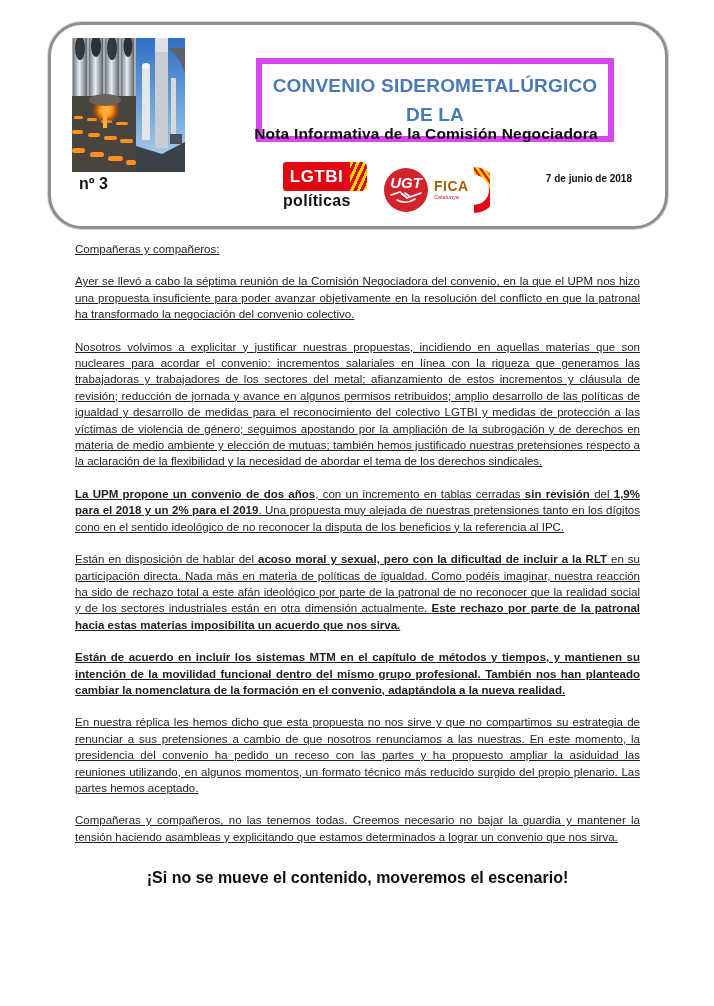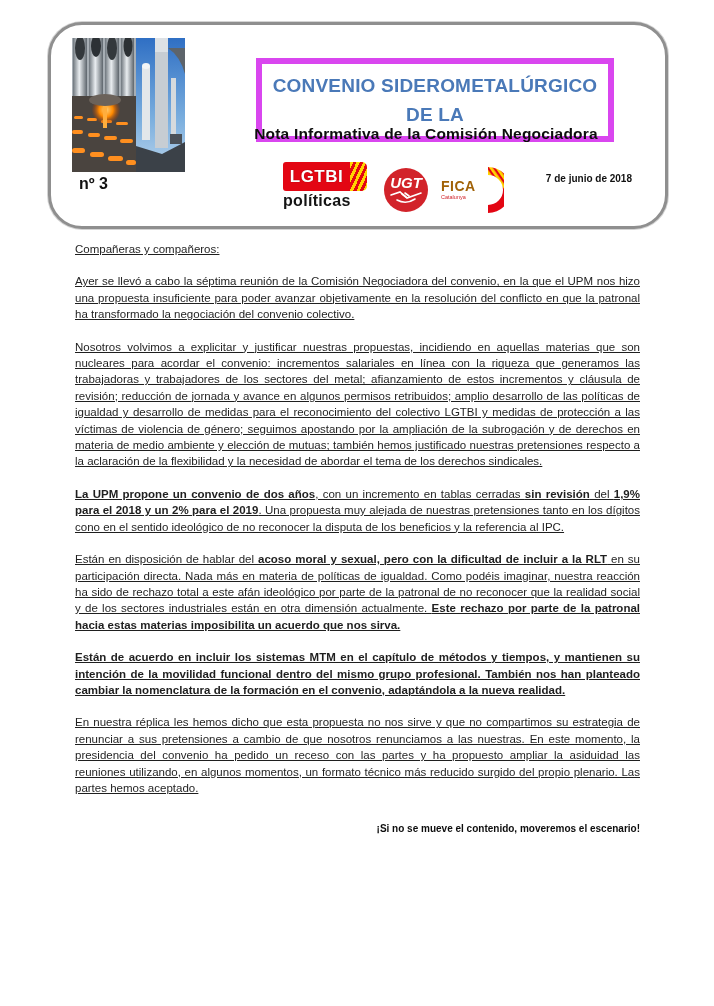--- a/index.html
+++ b/index.html
@@ -35,32 +35,32 @@
     flex:1;background:var(--ccoo-red,#e30613);color:#fff;font-weight:bold;
     font-size:17px;letter-spacing:.5px;display:flex;align-items:center;justify-content:center;
     border-radius:3px 0 0 3px;text-shadow:0 0 1px #7a0006;
   }
   .ccoo-flag-icon{
     width:17px;background:repeating-linear-gradient(115deg,var(--flag-yellow,#ffd500) 0 3px,var(--ccoo-red,#e30613) 3px 6px);
     border-radius:0 5px 5px 0;
   }
   .ccoo-label{font-size:16px;font-weight:bold;color:#141414;letter-spacing:.3px;margin-top:1px;}
   
-  .ugt-logo{position:absolute;left:332px;top:141px;display:flex;align-items:center;gap:12px;}
+  .ugt-logo{position:absolute;left:332px;top:141px;display:flex;align-items:center;gap:5px;}
   .ugt-text{display:flex;flex-direction:column;line-height:1;}
   .ugt-name{font-size:14px;font-weight:bold;color:#a16207;letter-spacing:.5px;}
   .ugt-region{font-size:5.5px;color:var(--ugt-red,#d2232a);margin-top:2px;}
   
   .body-text{
     position:absolute;left:75px;top:241px;width:565px;
     font-size:11.5px;line-height:16.4px;text-align:justify;color:#1f1f1f;
   }
   .body-text p{margin:0 0 16px 0;text-decoration:underline;}
   .slogan{
-    margin-top:25px;text-align:right;font-weight:bold;font-size:10px;color:#0d0d0d;
+    margin-top:25px;text-align:center;font-weight:bold;font-size:16px;color:#0d0d0d;
   }
 </style>
 </head>
 <body>
 
 <div class="page">
 
   <div class="header-box">
 
     <div class="photo">
@@ -175,16 +175,17 @@
   </div>
 
   <div class="body-text">
     <p><span>Compañeras y compañeros:</span></p>
       <p><span>Ayer se llevó a cabo la séptima reunión de la Comisión Negociadora del convenio, en la que el UPM nos hizo una propuesta insuficiente para poder avanzar objetivamente en la resolución del conflicto en que la patronal ha transformado la negociación del convenio colectivo.</span></p>
       <p><span>Nosotros volvimos a explicitar y justificar nuestras propuestas, incidiendo en aquellas materias que son nucleares para acordar el convenio: incrementos salariales en línea con la riqueza que generamos las trabajadoras y trabajadores de los sectores del metal; afianzamiento de estos incrementos y cláusula de revisión; reducción de jornada y avance en algunos permisos retribuidos; amplio desarrollo de las políticas de igualdad y desarrollo de medidas para el reconocimiento del colectivo LGTBI y medidas de protección a las víctimas de violencia de género; seguimos apostando por la ampliación de la subrogación y de derechos en materia de medio ambiente y elección de mutuas; también hemos justificado nuestras pretensiones respecto a la aclaración de la flexibilidad y la necesidad de abordar el tema de los derechos sindicales.</span></p>
       <p><span style="font-weight: bold;">La UPM propone un convenio de dos años</span><span>, con un incremento en tablas cerradas </span><span style="font-weight: bold;">sin revisión</span><span> del </span><span style="font-weight: bold;">1,9% para el 2018 y un 2% para el 2019</span><span>. Una propuesta muy alejada de nuestras pretensiones tanto en los dígitos cono en el sentido ideológico de no reconocer la disputa de los beneficios y la referencia al IPC.</span></p>
       <p><span>Están en disposición de hablar del </span><span style="font-weight: bold;">acoso moral y sexual, pero con la dificultad de incluir a la RLT</span><span> en su participación directa. Nada más en materia de políticas de igualdad. Como podéis imaginar, nuestra reacción ha sido de rechazo total a este afán ideológico por parte de la patronal de no reconocer que la realidad social y de los sectores industriales están en otra dimensión actualmente. </span><span style="font-weight: bold;">Este rechazo por parte de la patronal hacia estas materias imposibilita un acuerdo que nos sirva.</span></p>
       <p><span style="font-weight: bold;">Están de acuerdo en incluir los sistemas MTM en el capítulo de métodos y tiempos, y mantienen su intención de la movilidad funcional dentro del mismo grupo profesional. También nos han planteado cambiar la nomenclatura de la formación en el convenio, adaptándola a la nueva realidad.</span></p>
       <p><span>En nuestra réplica les hemos dicho que esta propuesta no nos sirve y que no compartimos su estrategia de renunciar a sus pretensiones a cambio de que nosotros renunciamos a las nuestras. En este momento, la presidencia del convenio ha pedido un receso con las partes y ha propuesto ampliar la asiduidad las reuniones utilizando, en algunos momentos, un formato técnico más reducido surgido del propio plenario. Las partes hemos aceptado.</span></p>
+      <p><span>Compañeras y compañeros, no las tenemos todas. Creemos necesario no bajar la guardia y mantener la tensión haciendo asambleas y explicitando que estamos determinados a lograr un convenio que nos sirva.</span></p>
       <div class="slogan">¡Si no se mueve el contenido, moveremos el escenario!</div>
   </div>
 
 </div>
 
 </body></html>

